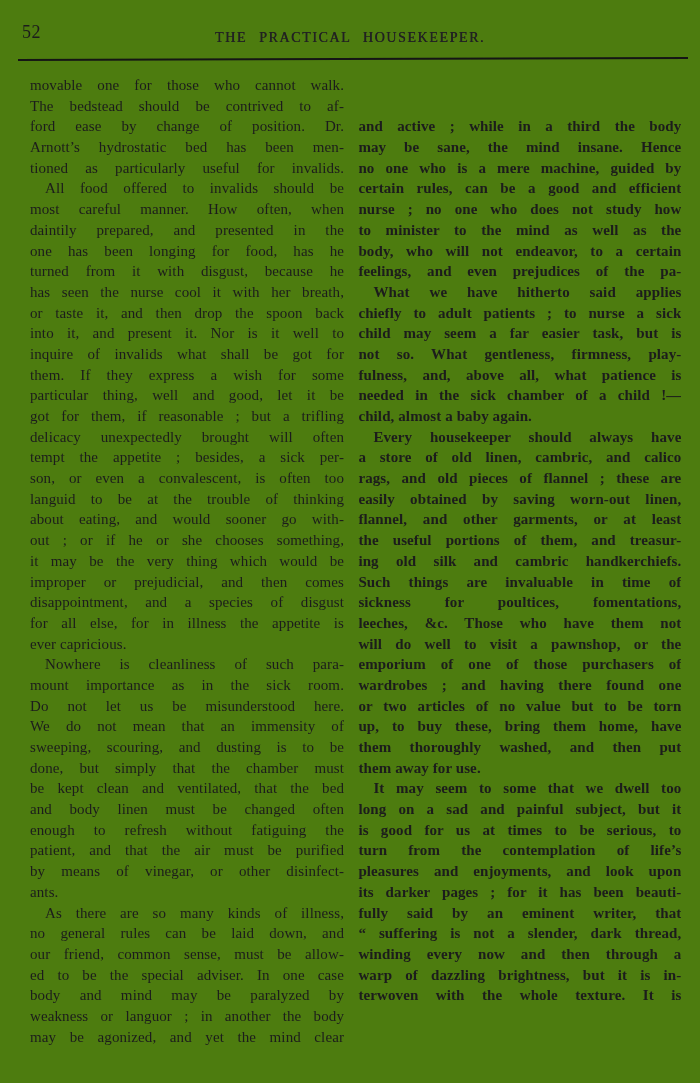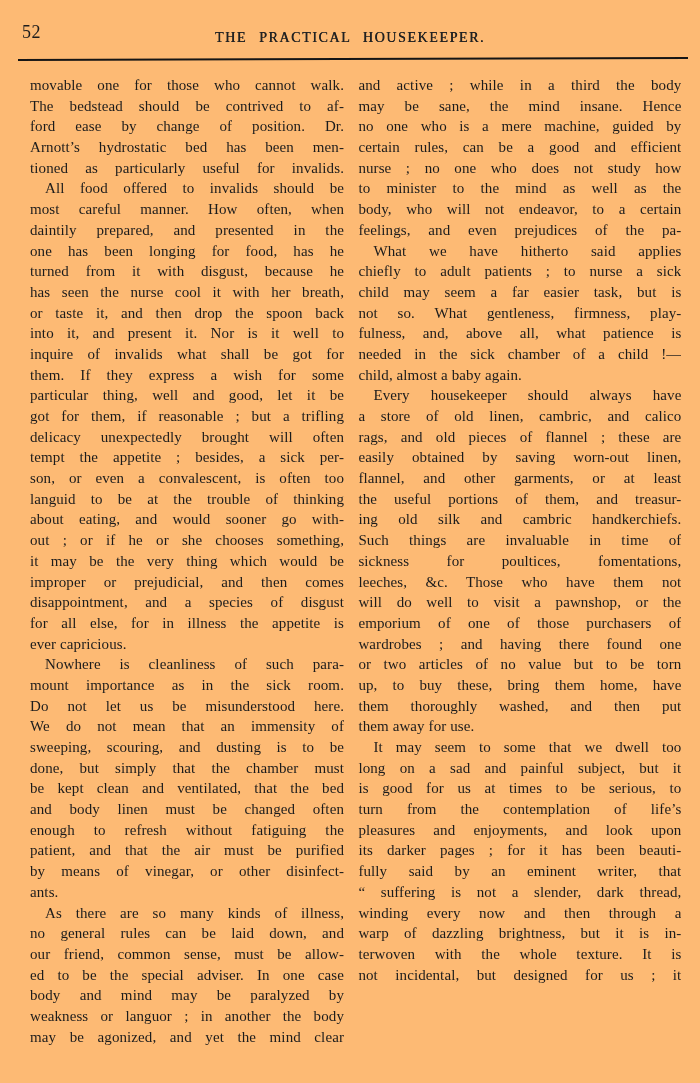--- a/index.html
+++ b/index.html
@@ -5,21 +5,21 @@
   html, body { margin: 0; padding: 0; }
   body {
     width: 700px; height: 1083px;
     background: #f4f3ef;
     font-family: "Liberation Serif", "DejaVu Serif", serif;
     overflow: hidden;
   }
   .page {
     position: relative;
     width: 700px; height: 1083px;
-    background: #fdba74;
+    background: #4d7c0f;
     color: #1c1c1c;
   }
   .page-number {
     position: absolute;
     left: 22px; top: 22px;
     font-size: 18px;
     letter-spacing: 0.5px;
     color: #1c1c1c;
   }
   .running-title {
@@ -37,24 +37,24 @@
     left: 18px; top: 58px;
     width: 670px; height: 2.4px;
     background: #151515;
     transform: rotate(-0.15deg);
   }
   .columns {
     position: absolute;
     left: 30px; top: 75px;
     width: 652px;
     display: flex;
-    align-items: flex-start;
+    align-items: center;
   }
   .column { width: 314px; }
-  .column.right { width: 323px; }
+  .column.right { width: 323px; font-weight: bold; }
   .col-divider {
     width: 1.4px;
     background: #1a1a1a;
     margin-left: 5px;
     margin-right: 8px;
   }
   .line {
     height: 20.7px;
     line-height: 20.7px;
     font-size: 15px;
@@ -163,16 +163,15 @@
         <div class="line">long on a sad and painful subject, but it</div>
         <div class="line">is good for us at times to be serious, to</div>
         <div class="line">turn from the contemplation of life’s</div>
         <div class="line">pleasures and enjoyments, and look upon</div>
         <div class="line">its darker pages ; for it has been beauti-</div>
         <div class="line">fully said by an eminent writer, that</div>
         <div class="line">“ suffering is not a slender, dark thread,</div>
         <div class="line">winding every now and then through a</div>
         <div class="line">warp of dazzling brightness, but it is in-</div>
         <div class="line">terwoven with the whole texture. It is</div>
-        <div class="line">not incidental, but designed for us ; it</div>
       </div>
   </div>
 </div>
 
 </body></html>

